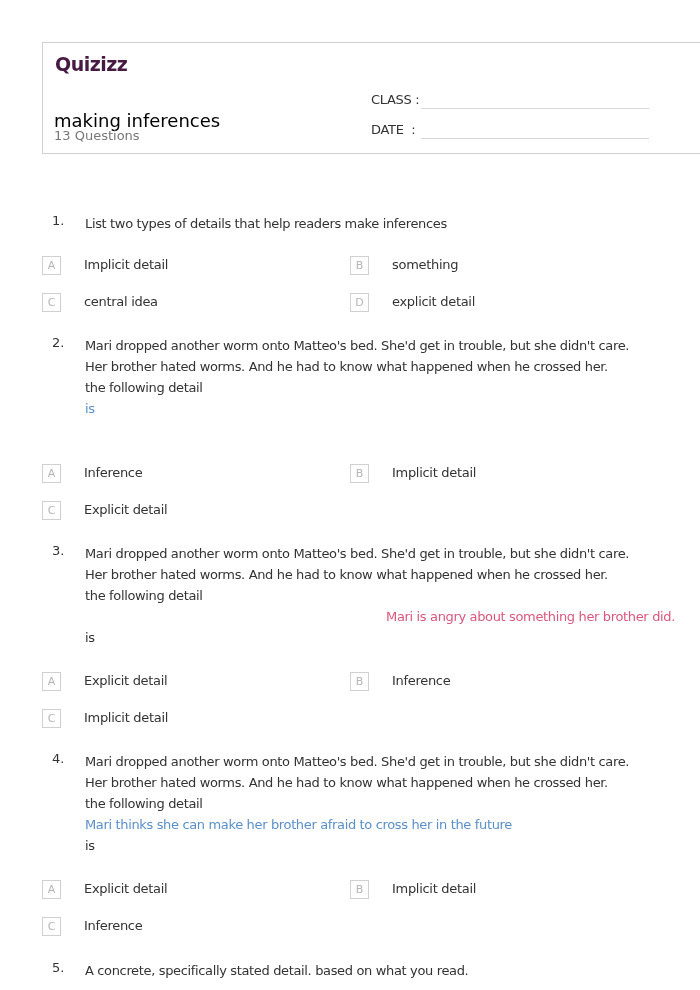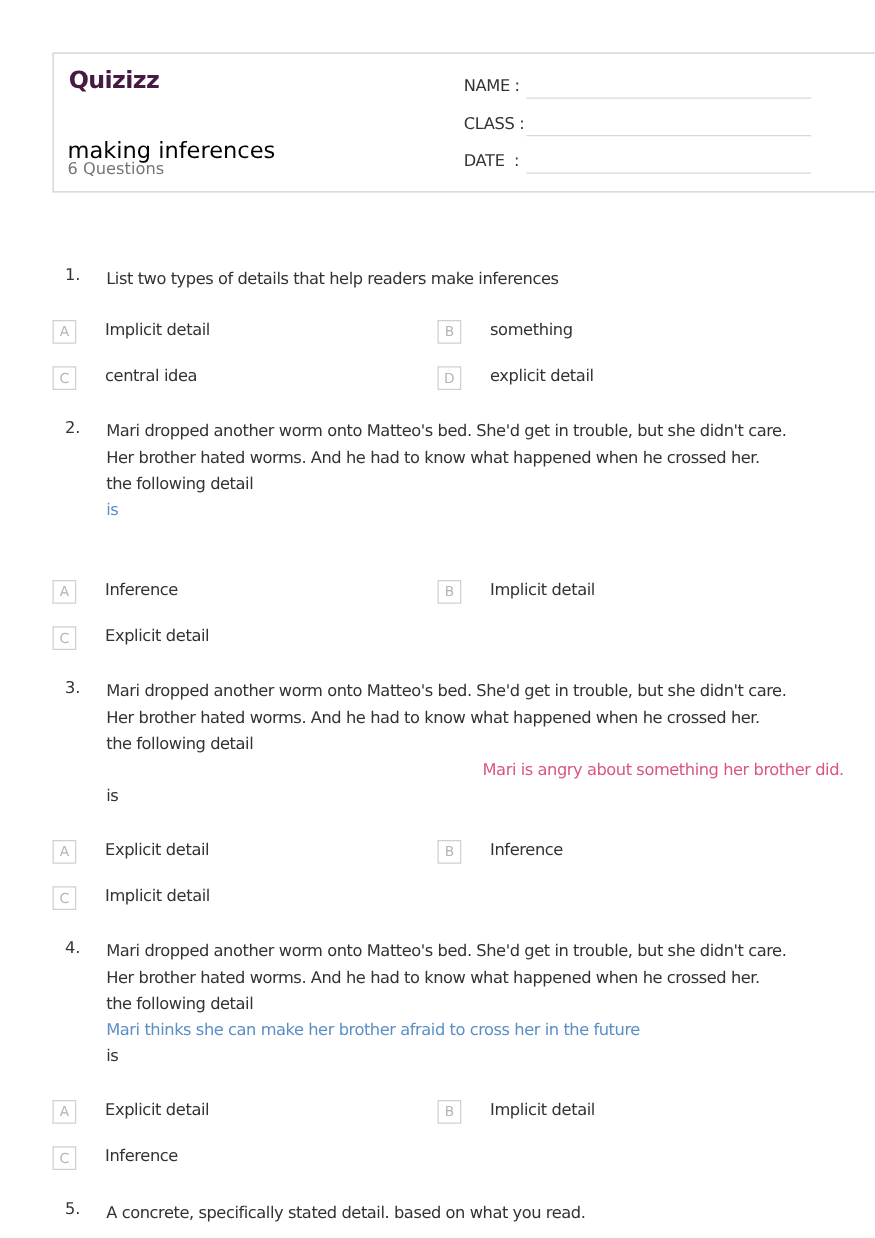--- a/index.html
+++ b/index.html
@@ -120,26 +120,22 @@
       white-space: nowrap;
       letter-spacing: -0.3px;
     }
   </style>
 </head>
 <body>
 
 <div class="header-box">
   <div class="logo">Quizizz</div>
   <div class="ws-title">making inferences</div>
-  <div class="ws-count">6 Questions</div>
-
-  <div class="field" style="top:16px;">
-    <span class="field-label">NAME :</span>
-    <span class="field-line"></span>
-  </div>
+  <div class="ws-count">13 Questions</div>
+
   <div class="field" style="top:46px;">
     <span class="field-label">CLASS :</span>
     <span class="field-line"></span>
   </div>
   <div class="field" style="top:76px;">
     <span class="field-label" style="white-space:pre;margin-top:16px;">DATE  :</span>
     <span class="field-line"></span>
   </div>
 </div>
 

